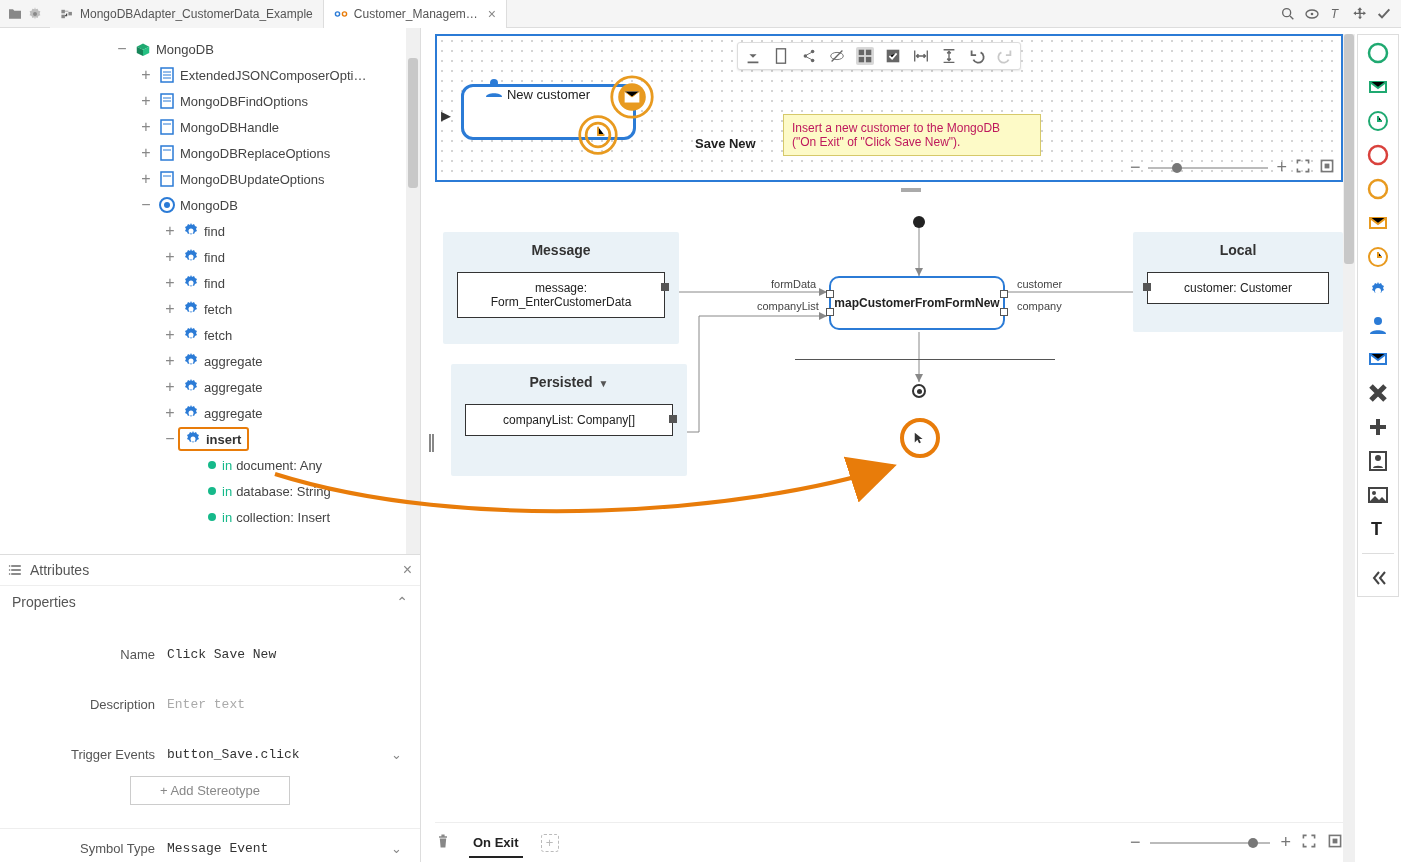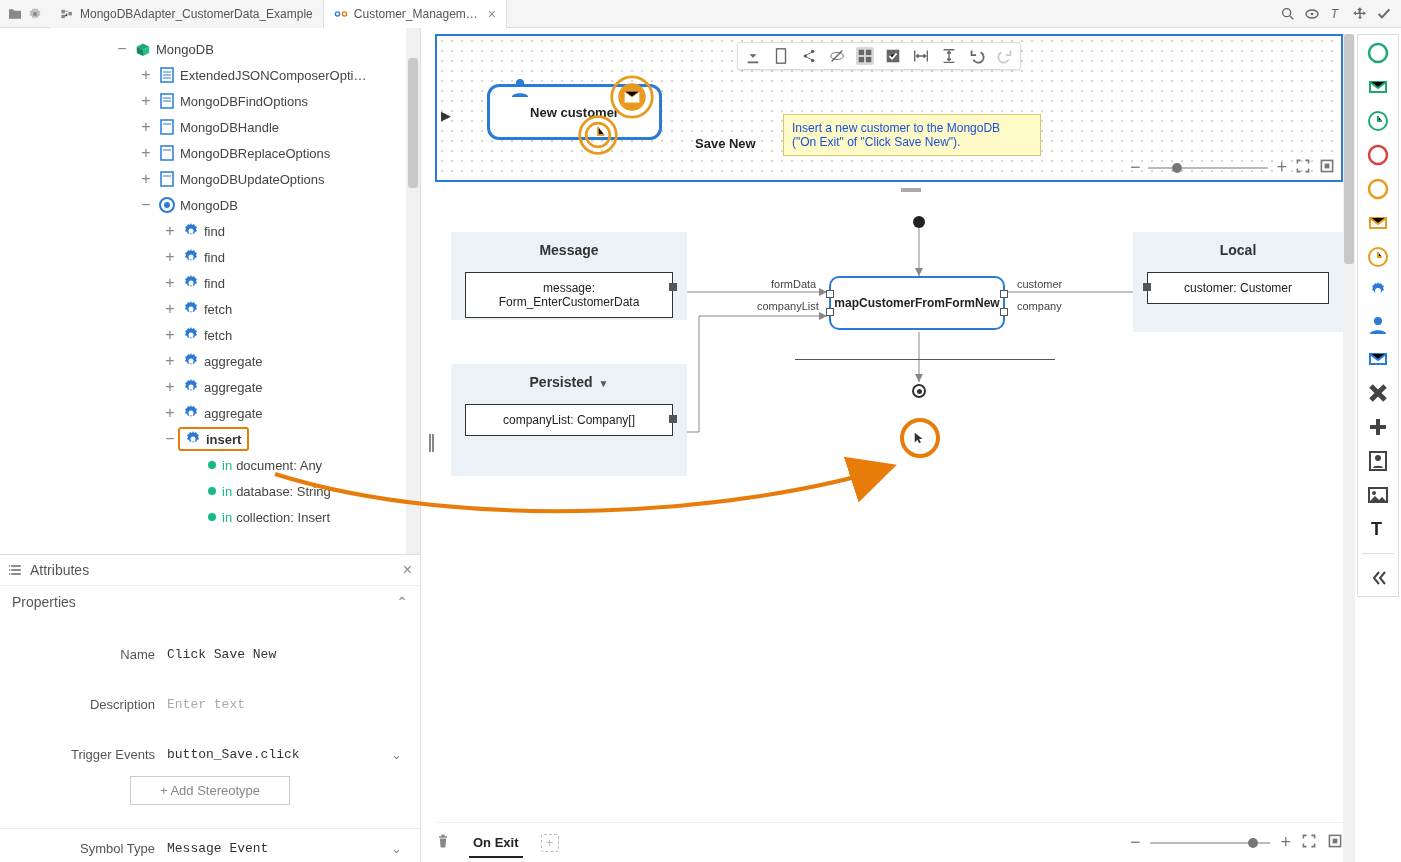--- a/index.html
+++ b/index.html
@@ -50,46 +50,46 @@
 .stereo-btn { border: 1px solid #ccc; padding: 6px 14px; color: #888; font-size: 13px; background: #fff; margin: 8px auto; display: block; width: 160px; text-align: center; }
 
 
 .canvas-pane { flex: 1; position: relative; background: #fff; }
 
 
 .overview { position: absolute; left: 14px; right: 58px; top: 6px; height: 148px; border: 2px solid #2b7bd6; background: #fff; }
 .overview .dotgrid { position: absolute; inset: 0; background-image: radial-gradient(#d4d4d4 1px, transparent 1px); background-size: 10px 10px; }
 .ov-toolbar { position: absolute; top: 6px; left: 300px; background: #fff; border: 1px solid #ddd; border-radius: 3px; padding: 4px 6px; display: flex; gap: 10px; box-shadow: 0 1px 2px rgba(0,0,0,0.1); }
 .ov-toolbar .tb { width: 18px; height: 18px; display: inline-flex; align-items: center; justify-content: center; color: #666; }
-.newcust-box { position: absolute; left: 24px; top: 48px; width: 175px; height: 56px; border: 3px solid #2b7bd6; border-radius: 12px; background: #fff; display: flex; align-items: center; justify-content: center; font-size: 13px; font-weight: 700; color: #222; margin-left: 26px; }
+.newcust-box { position: absolute; left: 24px; top: 48px; width: 175px; height: 56px; border: 3px solid #2b7bd6; border-radius: 12px; background: #fff; display: flex; align-items: flex-start; justify-content: center; font-size: 13px; font-weight: 400; color: #222; }
 .newcust-box .personicon { position: absolute; left: 18px; top: -12px; width: 24px; height: 24px; }
 .ov-arrow { position: absolute; left: 4px; top: 72px; color: #333; }
 .ov-mail { position: absolute; left: 172px; top: 38px; width: 46px; height: 46px; }
 .ov-clock { position: absolute; left: 140px; top: 78px; width: 42px; height: 42px; }
 .ov-label { position: absolute; left: 258px; top: 100px; font-size: 13px; font-weight: 600; color: #222; }
-.ov-note { position: absolute; left: 346px; top: 78px; width: 258px; background: #fdfac7; border: 1px solid #d6c96a; padding: 6px 8px; font-size: 12px; color: #1d4ed8; }
+.ov-note { position: absolute; left: 346px; top: 78px; width: 258px; background: #fdfac7; border: 1px solid #d6c96a; padding: 6px 8px; font-size: 12px; color: #be185d; }
 .ov-zoom { position: absolute; right: 6px; bottom: 2px; display: flex; align-items: center; gap: 8px; }
 .ov-zoom .track { width: 120px; height: 2px; background: #bbb; position: relative; }
 .ov-zoom .track .knob { position: absolute; left: 24px; top: -4px; width: 10px; height: 10px; border-radius: 50%; background: #777; }
 
 
 .dragbar { position: absolute; left: 50%; top: 160px; width: 20px; height: 4px; border-top: 2px solid #aaa; border-bottom: 2px solid #aaa; transform: translateX(-50%); }
 
 
 .diagram { position: absolute; left: 14px; right: 58px; top: 176px; bottom: 52px; background: #fff; }
 .start-dot { position: absolute; left: 478px; top: 12px; width: 12px; height: 12px; background: #222; border-radius: 50%; }
 .flowline { stroke: #888; stroke-width: 1; fill: none; }
 .flowarrow { fill: #888; }
 
 .panel { position: absolute; background: #eaf2f7; border-radius: 2px; }
 .panel .title { text-align: center; font-size: 14px; font-weight: 600; color: #333; padding: 10px 0 4px; }
 .panel .box { background: #fff; border: 1.5px solid #333; margin: 10px 14px 14px; padding: 8px 10px; font-size: 12px; text-align: center; color: #222; position: relative; }
 .panel .box .port { position: absolute; width: 8px; height: 8px; background: #555; }
 
-.msg-panel { left: 16px; top: 28px; width: 236px; height: 88px; }
+.msg-panel { left: 8px; top: 28px; width: 236px; height: 112px; }
 .pers-panel { left: 16px; top: 160px; width: 236px; height: 112px; }
 .pers-panel .title .caret { font-size: 10px; color: #555; margin-left: 6px; }
 .local-panel { right: 0; top: 28px; width: 210px; height: 100px; }
 
 .map-node { position: absolute; left: 394px; top: 72px; width: 176px; height: 54px; border: 2px solid #2b7bd6; border-radius: 10px; background: #fff; display: flex; align-items: center; justify-content: center; font-size: 12px; font-weight: 600; color: #222; }
 .map-node .port-left, .map-node .port-right { position: absolute; width: 8px; height: 8px; border: 1px solid #555; background: #fff; }
 .port-left.t { left: -5px; top: 12px; } .port-left.b { left: -5px; bottom: 12px; }
 .port-right.t { right: -5px; top: 12px; } .port-right.b { right: -5px; bottom: 12px; }
 
 .end-sym { position: absolute; left: 477px; top: 180px; width: 14px; height: 14px; border: 2px solid #333; border-radius: 50%; display: flex; align-items: center; justify-content: center; }

